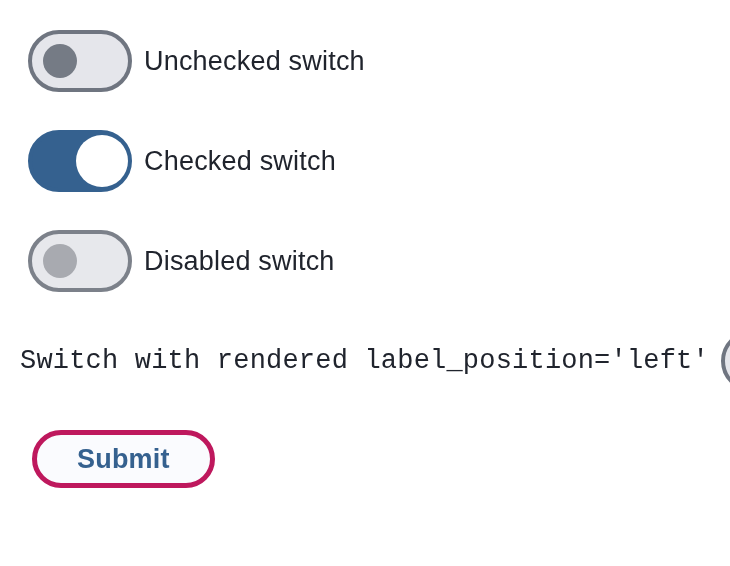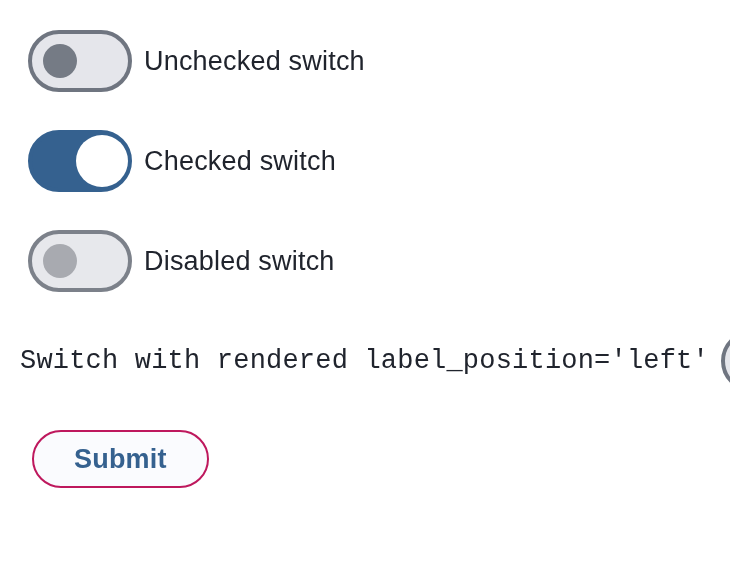--- a/index.html
+++ b/index.html
@@ -86,21 +86,21 @@
     margin-top: 31px;
     padding-left: 32px;
   }
   .submit-btn {
     display: inline-flex;
     align-items: center;
     justify-content: center;
     height: 58px;
     padding: 0 40px;
     border-radius: 29px;
-    border: 2px solid #be185d;
+    border: 5px solid #be185d;
     background: #fafbfe;
     color: #35618f;
     font-family: "Liberation Sans", sans-serif;
     font-size: 27px;
     font-weight: 600;
     letter-spacing: 0.2px;
     cursor: pointer;
   }
 </style>
 </head>

